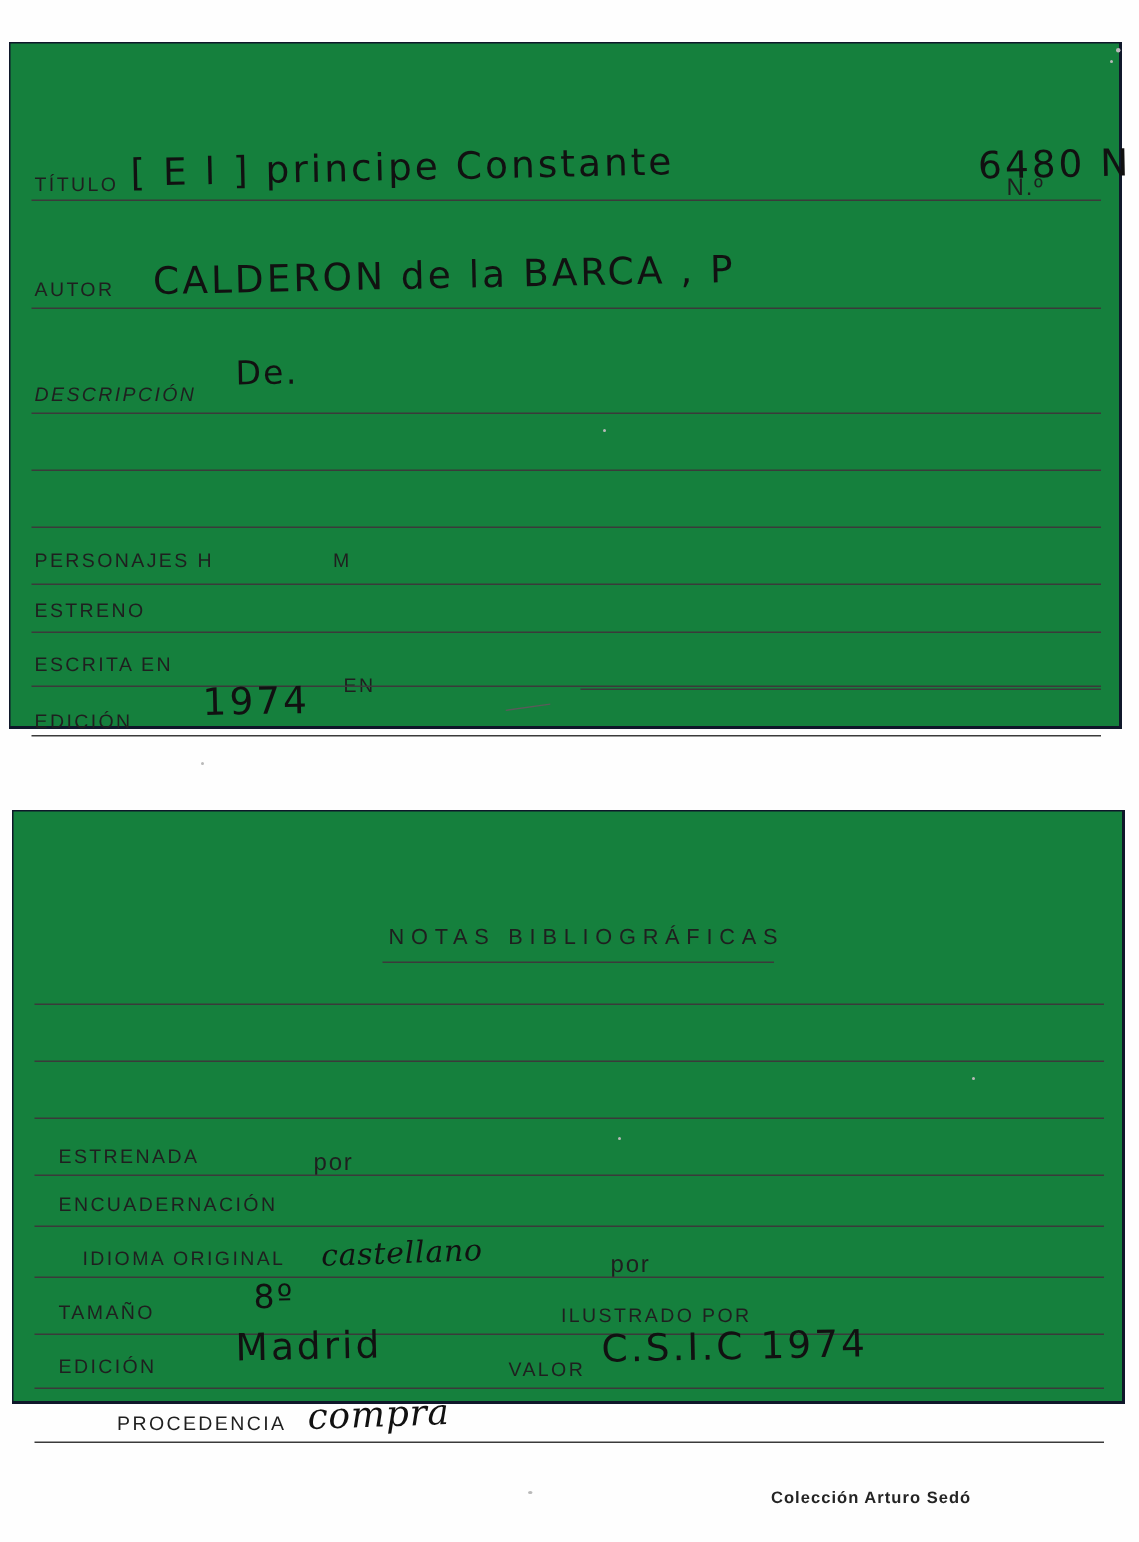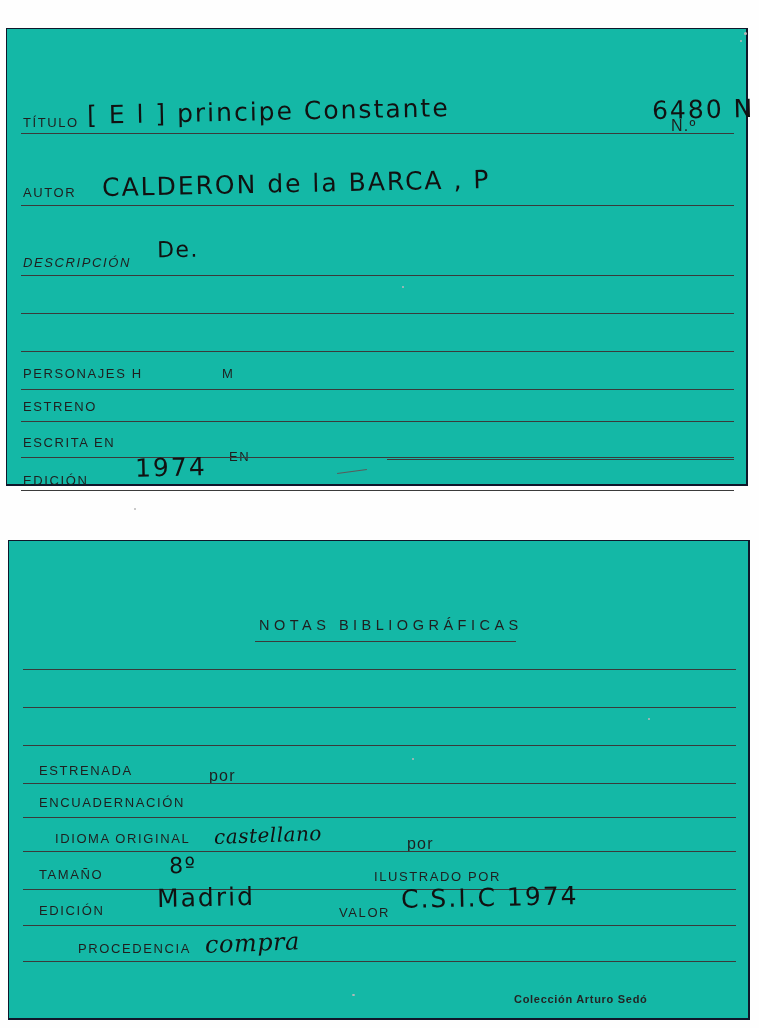--- a/index.html
+++ b/index.html
@@ -17,36 +17,36 @@
   }
   .page {
     position: absolute;
     inset: 0;
     background: #fefefe;
   }
 
   
   .card {
     position: absolute;
-    background: #14b8a6;
+    background: #15803d;
     border: 5px solid #0f172a;
     box-sizing: border-box;
   }
   .card-front {
     left: 6px;
     top: 28px;
     width: 742px;
     height: 458px;
     border-width: 1px 2px 2px 1px;
   }
   .card-back {
     left: 8px;
     top: 540px;
     width: 742px;
-    height: 480px;
+    height: 396px;
     border-width: 1px 2px 2px 1px;
   }
 
   
   .rule {
     position: absolute;
     left: 14px;
     right: 12px;
     border-bottom: 1px solid #3a3a3a;
     height: 0;

